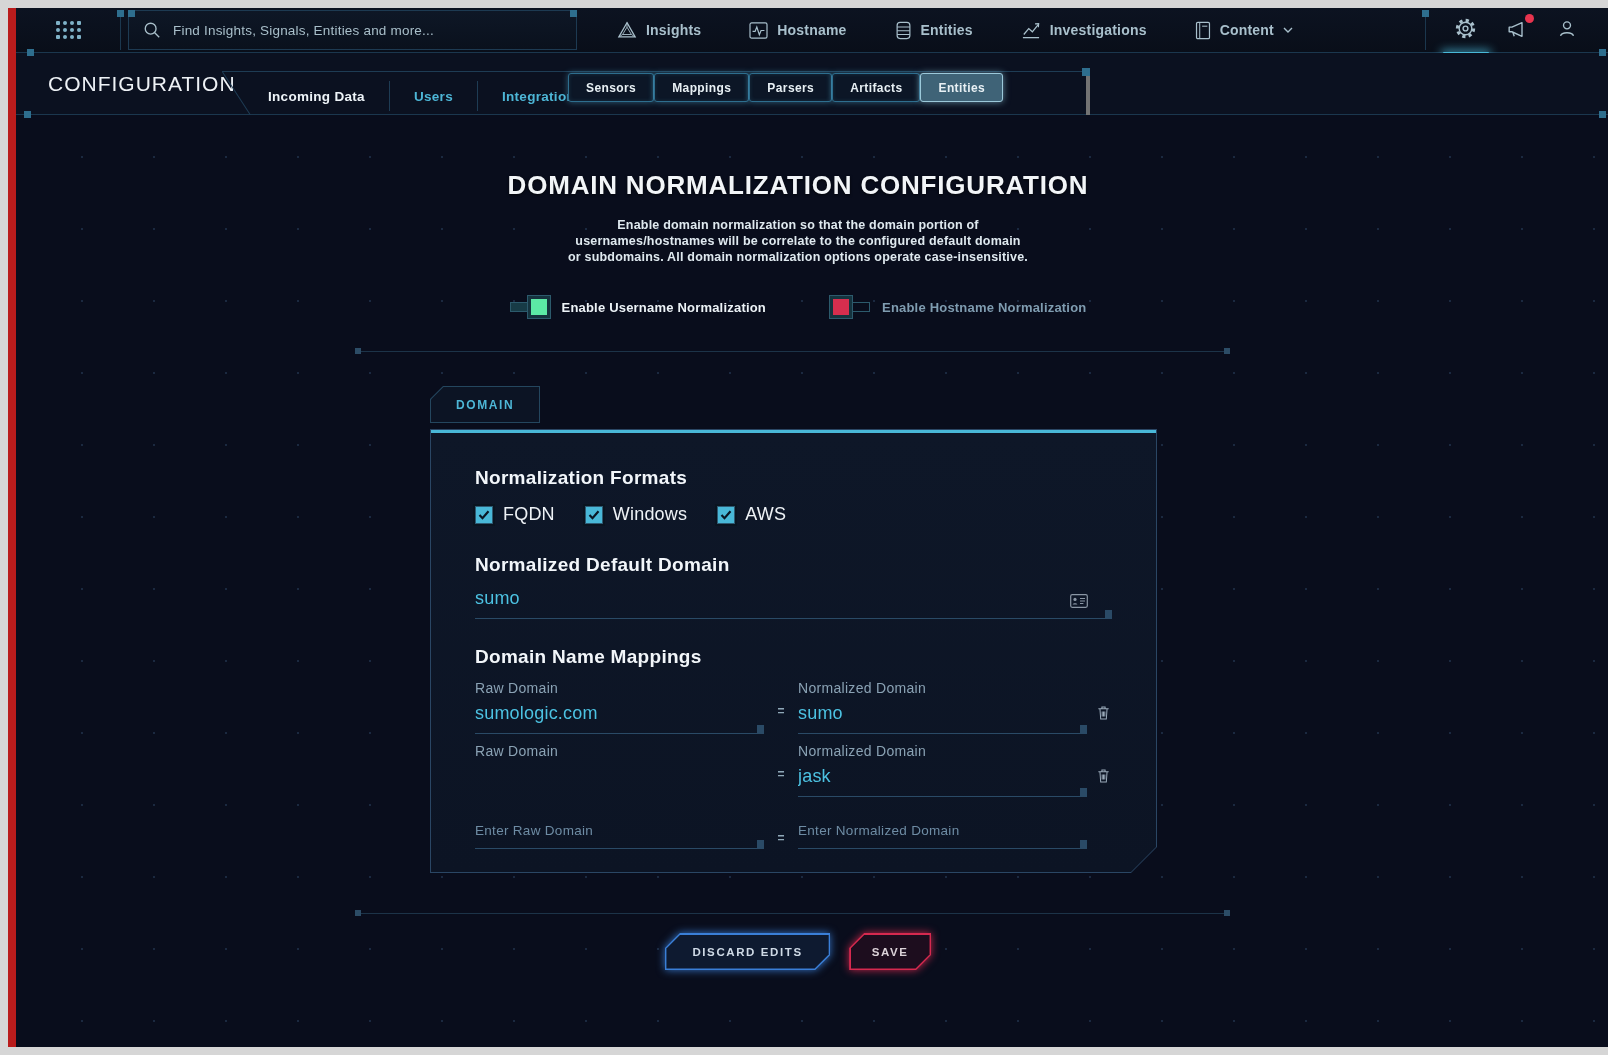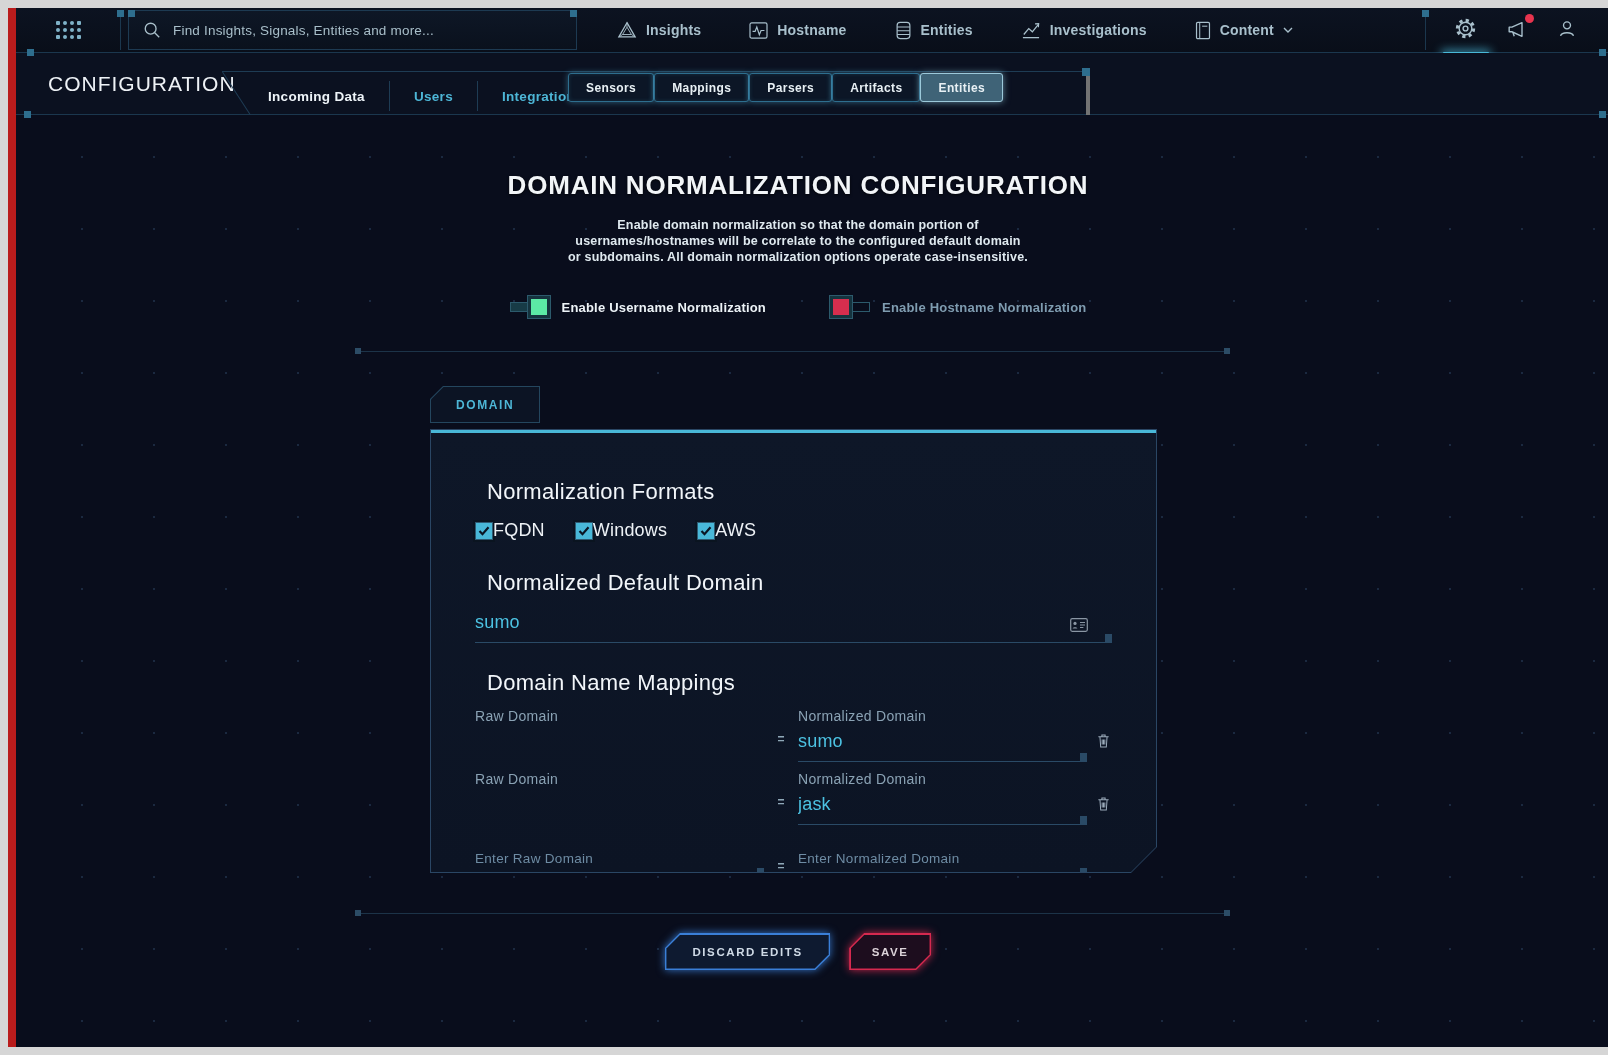--- a/index.html
+++ b/index.html
@@ -86,23 +86,23 @@
   .panel-wrap{margin-left:414px;width:727px;}
   .dom-tab{margin-top:34px;display:inline-block;background:#24465e;padding:1px;
     clip-path:polygon(13px 0,100% 0,100% 100%,0 100%,0 13px);}
   .dom-tab-in{background:#0c1424;clip-path:polygon(12.5px 0,100% 0,100% 100%,0 100%,0 12.5px);
     padding:11px 25px 10px;color:#4db6d6;font-size:12px;font-weight:bold;letter-spacing:1.6px;}
   .panel{margin-top:6px;background:#2a4664;padding:1px;height:444px;box-sizing:border-box;
     clip-path:polygon(0 0,100% 0,100% calc(100% - 26px),calc(100% - 26px) 100%,0 100%);}
   .panel-in{background:linear-gradient(180deg,#0e1728,#0c1424);height:100%;box-sizing:border-box;
     clip-path:polygon(0 0,100% 0,100% calc(100% - 25px),calc(100% - 25px) 100%,0 100%);
     border-top:3px solid #49b8d8;padding:34px 44px 0;}
-  .sec-h{color:#f2f6fa;font-size:22px;font-weight:normal;letter-spacing:.3px;margin:12px;}
+  .sec-h{color:#f2f6fa;font-size:19px;font-weight:bold;letter-spacing:.3px;margin:0;}
   .formats{margin-top:15px;display:flex;align-items:center;gap:30px;}
-  .fmt{display:flex;align-items:center;cursor:pointer;}
+  .fmt{display:flex;align-items:center;gap:10px;cursor:pointer;}
   .cbx{width:18px;height:18px;background:#49b8d8;border:1px solid #2e5a72;box-shadow:0 0 0 2px #0a1420;
     display:flex;align-items:center;justify-content:center;box-sizing:border-box;}
   .fmt-label{color:#eef2f6;font-size:18px;letter-spacing:.2px;}
   .h-default{margin-top:29px;}
   .u-line{position:relative;border-bottom:1px solid #2a4a66;}
   .u-line::after{content:'';position:absolute;right:0;bottom:-1px;width:7px;height:9px;background:#2a4a66;}
   .dd-wrap{margin-top:8px;}
   .field{width:100%;background:transparent;border:none;outline:none;color:#4cc2e2;font-size:18px;
     font-family:inherit;padding:4px 0 9px;box-sizing:border-box;letter-spacing:.2px;}
   .card-ico{position:absolute;right:24px;bottom:10px;display:flex;}
@@ -342,20 +342,23 @@
                     <path d="M10 4.5h5M10 7h5M10 9.5h3.4" stroke="#8a96a4" stroke-width="1.1"></path>
                   </svg>
             </span>
           </div>
 
           <h2 class="sec-h h-map">Domain Name Mappings</h2>
 
           <div class="map-row">
             <div class="map-col">
               <div class="f-label">Raw Domain</div>
+              <div class="u-line">
+                <input class="field" value="sumologic.com" style="">
+              </div>
             </div>
             <div class="eq">=</div>
             <div class="map-col">
               <div class="f-label">Normalized Domain</div>
               <div class="u-line">
                 <input class="field" value="sumo" style="">
               </div>
             </div>
             <button class="trash-btn">
               <span>

